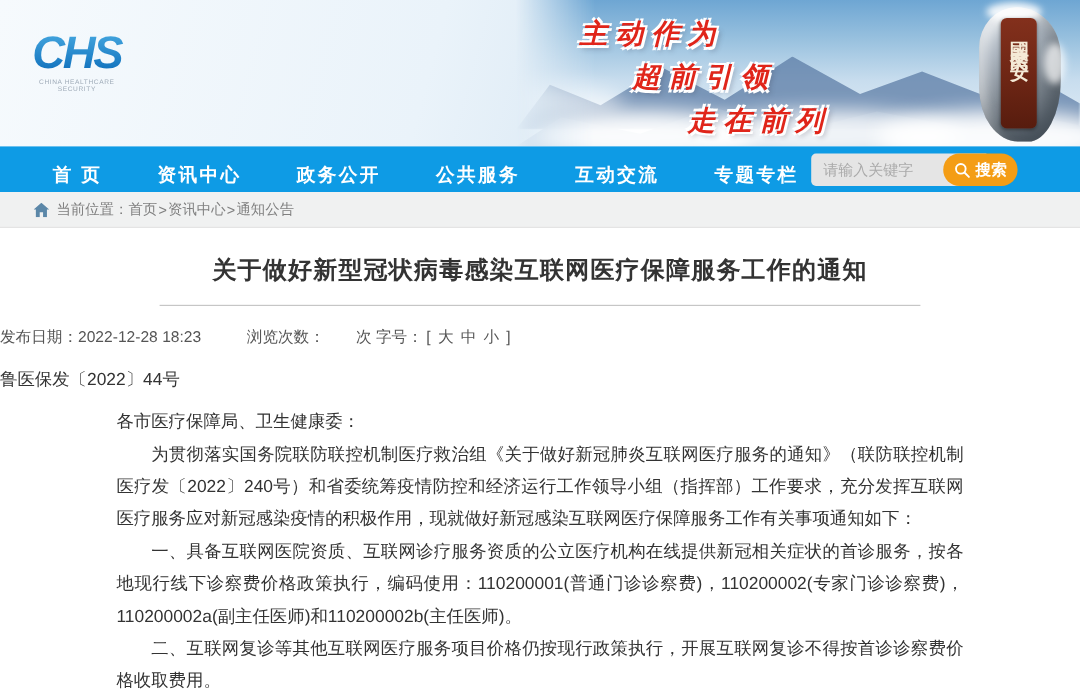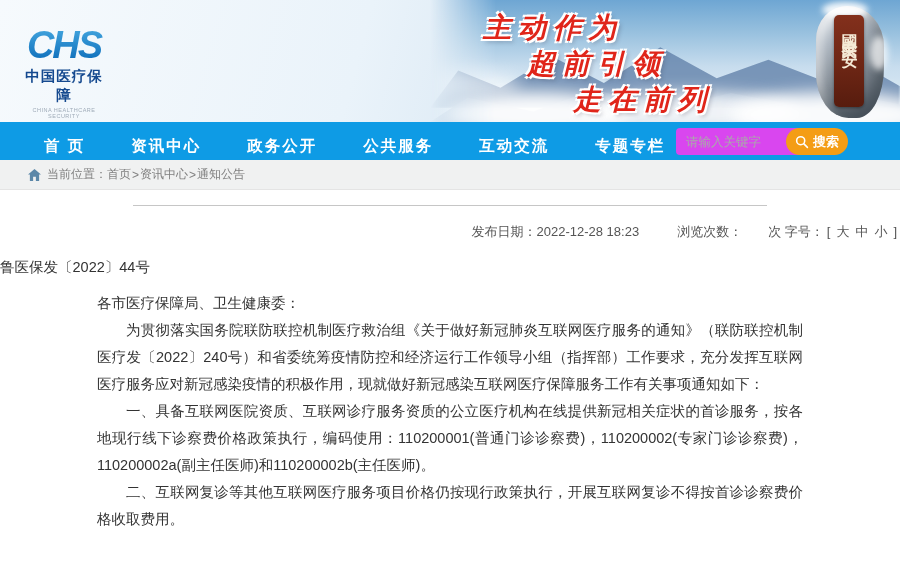--- a/index.html
+++ b/index.html
@@ -43,51 +43,51 @@
     background:linear-gradient(180deg,#46a8e0,#0a6ab8); -webkit-background-clip:text;
     background-clip:text; color:transparent; line-height:1; }
   .logo-cn { font-size:14.5px; font-weight:bold; color:#15498f; margin-top:3px; letter-spacing:1px; }
   .logo-en { font-size:5.5px; color:#9fabb8; margin-top:2px; letter-spacing:.5px; }
 
   .site-head { position:absolute; left:118px; top:27px; }
   .site-title { font-size:36px; font-weight:bold; color:#1a63ad; letter-spacing:11px; line-height:1.1; }
   .site-sub { font-size:12.5px; font-weight:bold; color:#5f7a93; margin-top:4px; letter-spacing:.2px; }
 
   .slogan { position:absolute; left:483px; top:10px; font-weight:bold; font-style:italic;
-    font-size:28px; color:#e0251a; letter-spacing:7px;
+    font-size:23px; color:#e0251a; letter-spacing:7px;
     text-shadow:-2px -2px 0 #fff,2px -2px 0 #fff,-2px 2px 0 #fff,2px 2px 0 #fff,3px 3px 4px rgba(60,60,80,.35); }
   .slogan div { line-height:36px; white-space:nowrap; }
   .slogan .l2 { margin-left:44px; }
   .slogan .l3 { margin-left:90px; }
 
   
   .nav { position:relative; width:900px; height:38px; background:#0e9be5; display:flex; align-items:center; }
   .nav a { color:#fff; font-size:15.5px; font-weight:bold; text-decoration:none;
     letter-spacing:2px; padding:0 2px; margin-left:42px; white-space:nowrap; cursor:pointer;margin-top:10px; }
   .search { position:absolute; right:52px; top:6px; width:172px; height:27px; }
   .search input { position:absolute; left:0; top:0; width:146px; height:27px; border:none; outline:none;
-    background:#d946ef; border-radius:4px 0 0 4px; padding:0 10px; font-size:12.5px; color:#333; }
+    background:#e5e5e5; border-radius:4px 0 0 4px; padding:0 10px; font-size:12.5px; color:#333; }
   .search input::placeholder { color:#aaa; }
   .search button { position:absolute; right:0; top:0; width:62px; height:27px; border:none;
     background:#f49d15; border-radius:14px; color:#fff; font-size:13px; font-weight:bold;
     display:flex; align-items:center; justify-content:center; gap:4px; cursor:pointer; }
 
   
   .crumbbar { width:900px; height:30px; background:#f0f1f1; display:flex; align-items:center;
     padding-left:28px; font-size:12px; color:#808080; border-bottom:1px solid #e4e4e4; }
   .crumbbar .home-ic { margin-right:6px; display:inline-flex; }
   .crumbbar a { color:#808080; text-decoration:none; cursor:pointer;text-align:right; }
   .crumb-sep { margin:0 1px; }
 
   
   .article { width:900px; background:#fff; }
   .art-title { text-align:center; font-size:20px; font-weight:bold; color:#333;
     letter-spacing:1px; padding-top:22px; }
   .divider { width:634px; margin:15px auto 0; border-top:1px solid #c6c6c6; }
-  .meta { text-align:right; margin-top:17px; font-size:13px; color:#555; }
+  .meta { text-align:left; margin-top:17px; font-size:13px; color:#555; }
   .meta .gap-lg { display:inline-block; width:38px; }
   .meta .gap-sm { display:inline-block; width:26px; }
   .meta .size-links span { cursor:pointer; margin:0 3px; }
   .docnum { text-align:left; margin-top:17px; font-size:14.5px; color:#333; }
   .body-text { width:706px; margin:13px auto 0; font-size:14.5px; color:#333;
     line-height:27px; text-align:justify; }
   .body-text p { text-indent:2em; }
   .body-text p.salutation { text-indent:0; }
 </style>
 </head>
@@ -106,21 +106,20 @@
       <div class="snow s1"></div>
       <div class="snow s2"></div>
       <div class="plaque">
         <span>國泰民安</span>
       </div>
     </div>
   </div>
 
   <div class="logo">
     <div class="logo-abbr">CHS</div>
-    <div class="logo-cn">中国医疗保障</div>
     <div class="logo-en">CHINA HEALTHCARE SECURITY</div>
   </div>
 
 
   <div class="slogan">
     <div class="l1">主动作为</div>
     <div class="l2">超前引领</div>
     <div class="l3">走在前列</div>
   </div>
 </div>
@@ -152,20 +151,21 @@
   </span>
   <span>当前位置：</span>
   <a>首页</a>
   <span class="crumb-sep">&gt;</span>
   <a>资讯中心</a>
   <span class="crumb-sep">&gt;</span>
   <a>通知公告</a>
 </div>
 
 <div class="article">
+  <h1 class="art-title">关于做好新型冠状病毒感染互联网医疗保障服务工作的通知</h1>
   <div class="divider"></div>
 
   <div class="meta">
     <span>发布日期：</span><span>2022-12-28 18:23</span><span class="gap-lg"></span><span>浏览次数：</span><span class="gap-sm"></span><span>次</span>
     <span>字号：</span><span class="size-links"><span>[</span><span>大</span><span>中</span><span>小</span><span>]</span></span>
   </div>
 
   <div class="docnum">鲁医保发〔2022〕44号</div>
 
   <div class="body-text">

